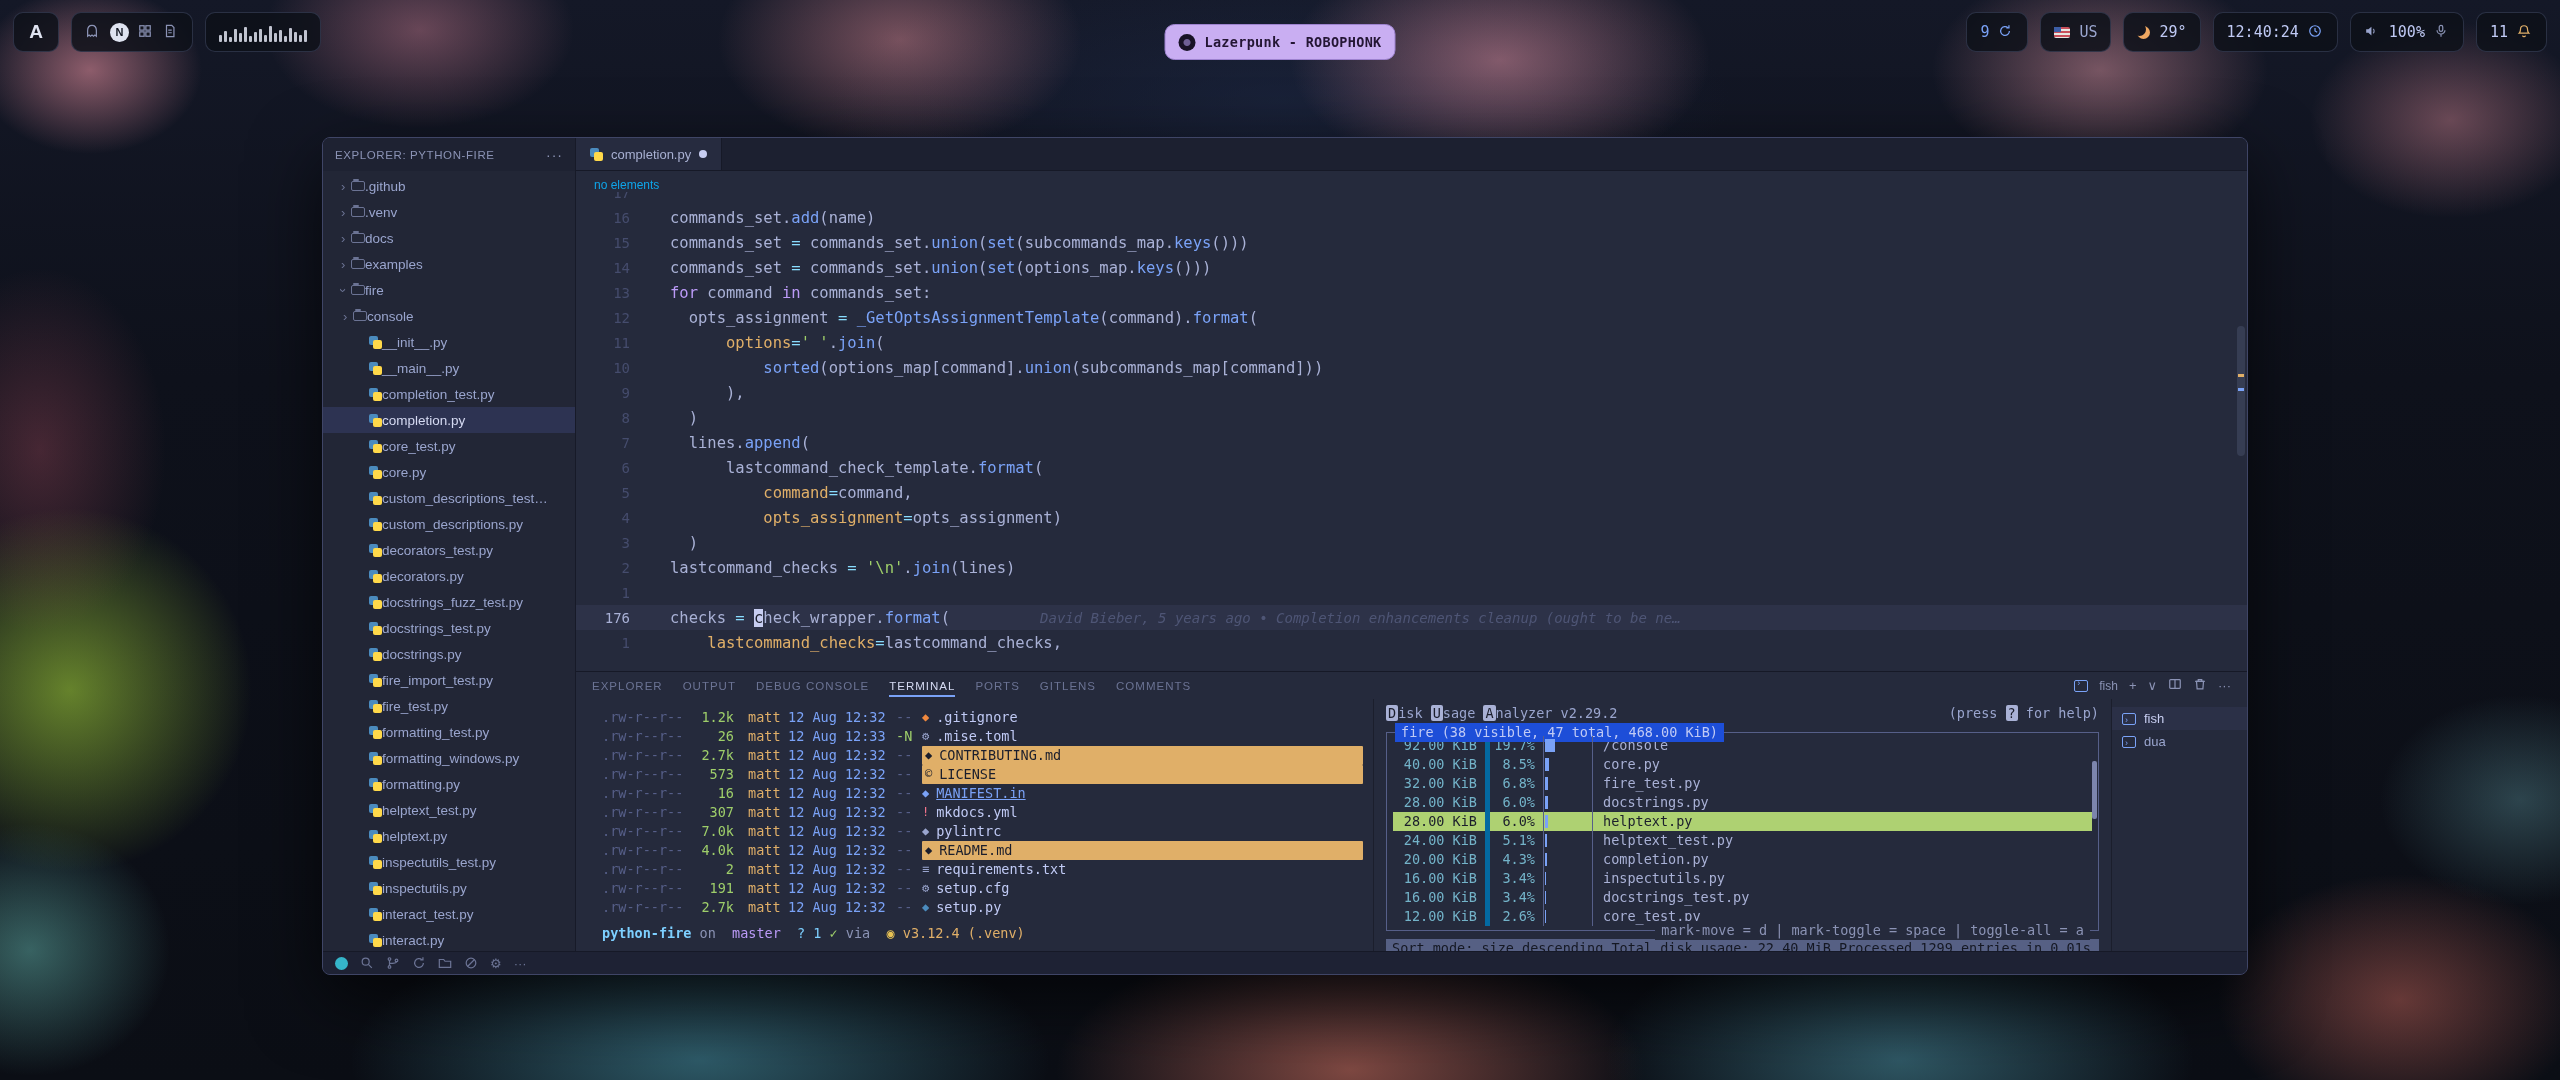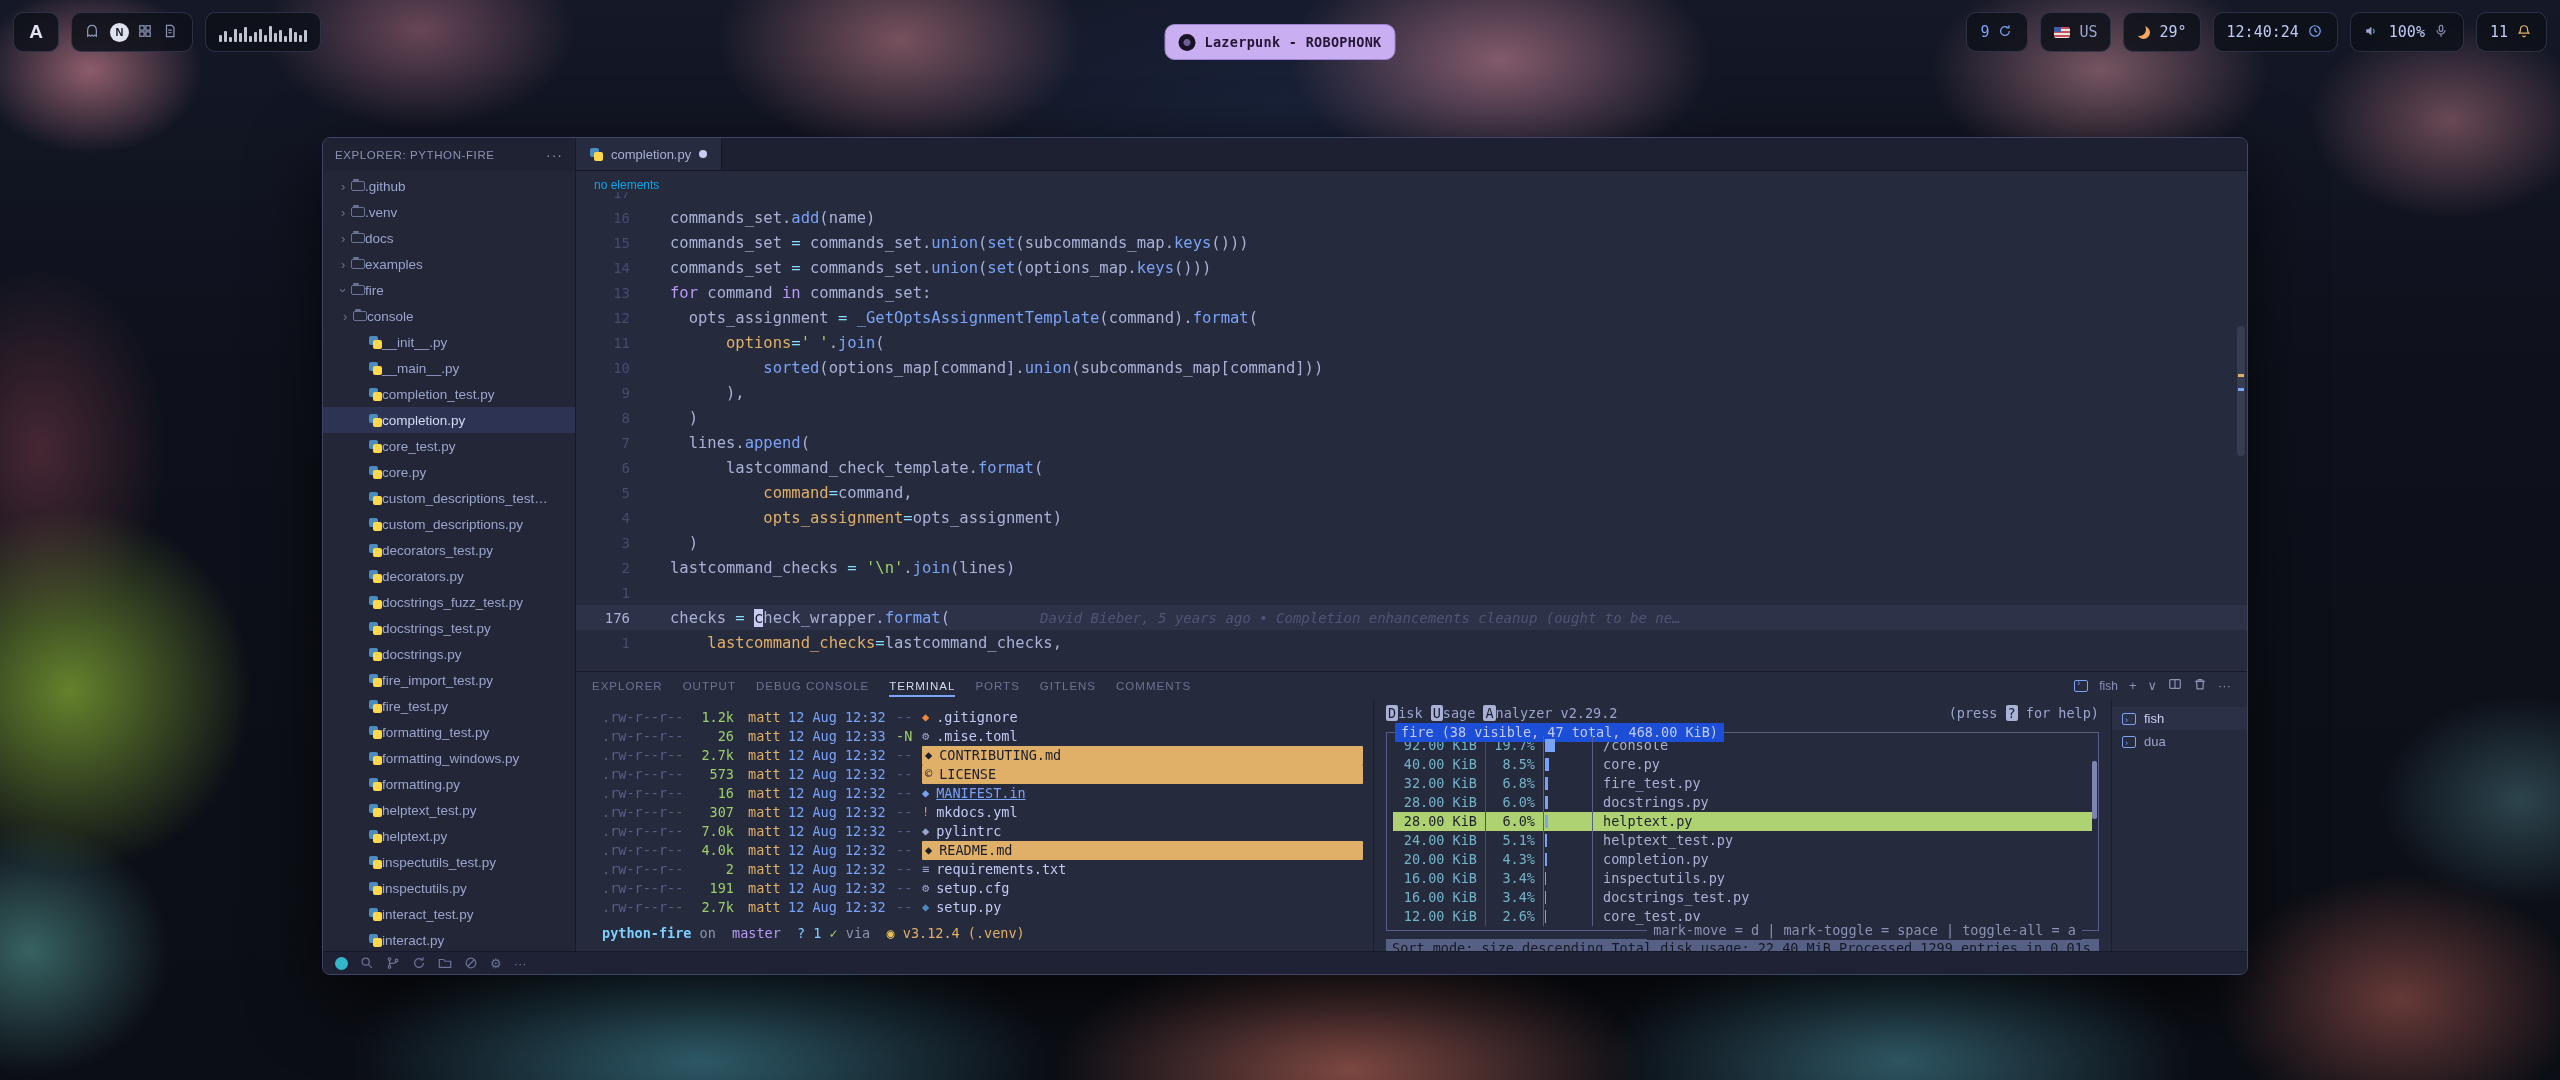--- a/index.html
+++ b/index.html
@@ -123,24 +123,24 @@
   .prompt { margin-top:7px; white-space:pre; color:#a9b1d6; }
   .tk-pdir{color:#7dcfff;font-weight:bold} .tk-pgray{color:#8b93b5} .tk-pbranch{color:#bb9af7}
   .tk-pq{color:#7dcfff} .tk-pok{color:#9ece6a} .tk-ppyico{color:#e8c254} .tk-ppy{color:#e0af68} .tk-pvenv{color:#e0af68}
   .tk-badge{background:#a9b1d6;color:#1b1e2c;padding:0 2px;border-radius:2px}
 
   
   .term-dua { flex:0 0 738px; border-left:1px solid #1b1e2c; padding:5px 12px 0 12px; position:relative; overflow:hidden; }
   .dua-header { display:flex; justify-content:space-between; color:#9aa5ce; }
   .dua-frame { border:1px solid #565f89; margin-top:9px; position:relative; padding:3px 6px 4px 6px; }
   .dua-title { position:absolute; top:-10px; left:8px; background:#1d4ed8; padding:0 6px; color:#c0caf5; }
-  .dua-footer { position:absolute; bottom:-10px; right:16px; background:#252a3c; padding:0 6px; color:#8b93b5; }
+  .dua-footer { position:absolute; bottom:-10px; right:8px; background:#252a3c; padding:0 6px; color:#8b93b5; }
   .dua-row { display:grid; grid-template-columns:92px 58px 50px auto; height:19px; align-items:center; color:#73b3c9; }
   .d-size { text-align:right; padding-right:8px; }
-  .d-pct { text-align:right; padding-right:8px; border-left:1px solid #0369a1; }
+  .d-pct { text-align:right; padding-right:8px; border-left:5px solid #0369a1; }
   .d-bar { border-left:1px solid #565f89; border-right:1px solid #565f89; height:19px; position:relative; }
   .d-bar i { position:absolute; left:1px; top:3px; height:13px; background:#7aa2f7; display:block; }
   .d-name { color:#a9b1d6; padding-left:10px; }
   .dua-row.selected { background:#aed172; }
   .dua-row.selected .d-size,.dua-row.selected .d-pct,.dua-row.selected .d-name { color:#1b1e2c; }
   .dua-status { margin-top:8px; background:#566084; color:#151823; padding:0 6px; white-space:nowrap; overflow:hidden; }
   .dua-scroll { position:absolute; right:14px; top:62px; width:5px; height:58px; background:#7c85ad; border-radius:2px; }
 
   
   .term-sessions { flex:1; border-left:1px solid #1b1e2c; padding-top:8px; font-family:"Liberation Sans",sans-serif; }

